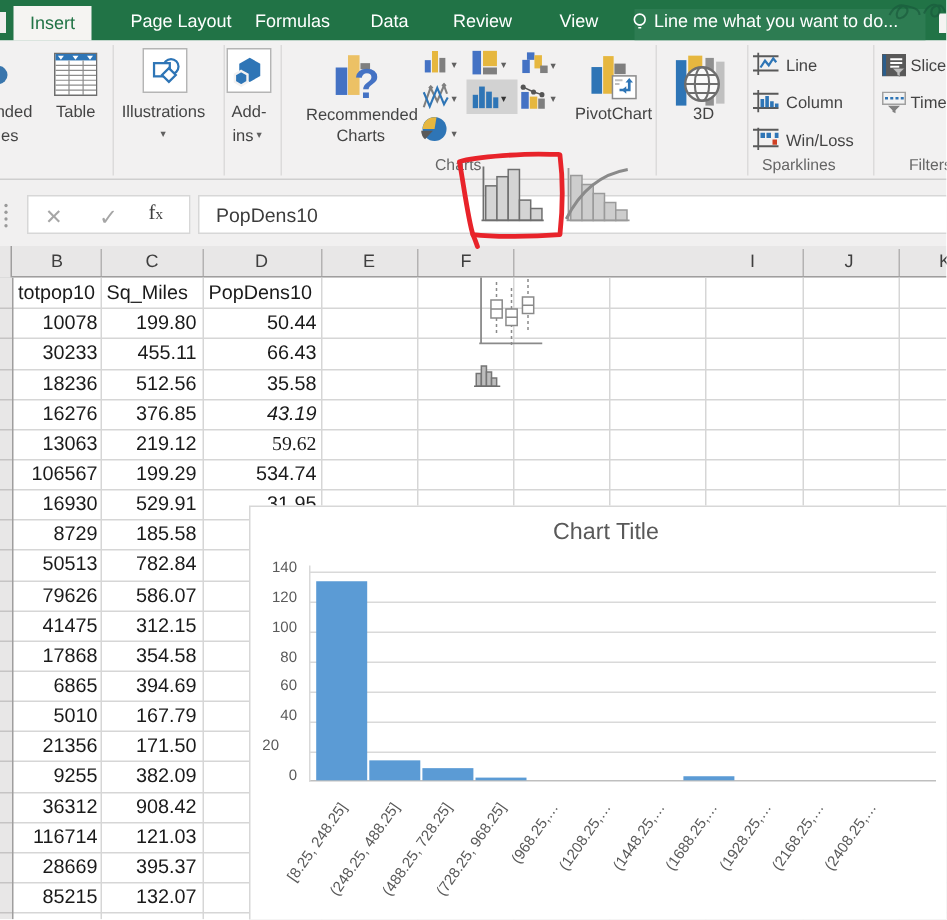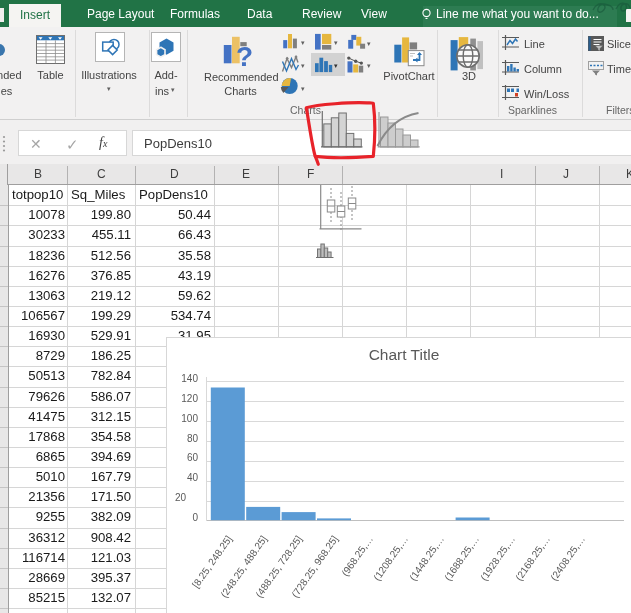--- a/index.html
+++ b/index.html
@@ -49,21 +49,21 @@
 
 <div id="tabbar"></div>
 <div style="position:absolute;left:0;top:8px;width:4px;height:14px;background:#f0efee;"></div>
 <div id="tab-active">
       <span>Insert</span>
     </div>
 <span class="tab" style="left:75px;margin-left:12px;">Page Layout</span>
 <span class="tab" style="left:170px;">Formulas</span>
 <span class="tab" style="left:247px;">Data</span>
 <span class="tab" style="left:302px;">Review</span>
-<span class="tab" style="left:361px;text-align:right;">View</span>
+<span class="tab" style="left:373px;text-align:right;">View</span>
 <div style="position:absolute;left:423px;top:6px;width:194px;height:21px;background:#2d7c52;"></div>
 <svg class="abs" style="left:420px;top:8px;" width="13" height="13" viewBox="0 0 13 13">
   <circle cx="6.5" cy="5" r="3.6" fill="none" stroke="#fff" stroke-width="1.1"></circle>
   <path d="M5 8.5h3M5.5 10.5h2" stroke="#fff" stroke-width="1.1" fill="none"></path>
 </svg>
 <span class="tab" style="left:436px;">Line me what you want to do...</span>
 <div style="position:absolute;left:626px;top:9px;width:5px;height:13px;background:#f5f4f2;"></div>
 <svg class="abs" style="left:590px;top:0;" width="41" height="16" viewBox="0 0 41 16">
   <path d="M3 10c3-6 8-8 11-5s-2 8-5 7 0-9 5-8 9 2 9 6M26 9c2-5 6-7 9-5s1 7-2 7-3-6 1-7 5 1 6 4" fill="none" stroke="#17573a" stroke-width="1.4" opacity="0.6"></path>
 </svg>
@@ -231,21 +231,21 @@
 <svg class="abs" style="left:1px;top:135px;" width="6" height="18" viewBox="0 0 6 18">
       <g fill="#9a9a9a">
         <circle cx="3" cy="2" r="1.1"></circle>
         <circle cx="3" cy="6.5" r="1.1"></circle>
         <circle cx="3" cy="11" r="1.1"></circle>
         <circle cx="3" cy="15.5" r="1.1"></circle>
       </g>
     </svg>
 <span style="position:absolute;left:30px;top:136px;font-size:14px;color:#a6a6a6;">✕</span>
 <span style="position:absolute;left:66px;top:136px;font-size:15px;color:#a6a6a6;">✓</span>
-<span style="position:absolute;left:99px;top:135px;font-size:14px;color:#3e3e3e;font-family:'Liberation Serif',serif;font-style:italic;">f<span style="font-size:10px;">x</span></span>
+<span style="position:absolute;left:99px;top:135px;font-size:14px;color:#3e3e3e;font-family:'Liberation Serif',serif;">f<span style="font-size:10px;">x</span></span>
 <span style="position:absolute;left:144px;top:136px;font-size:13px;color:#3c3c3c;">PopDens10</span>
 
 <div id="chead"></div>
 <div style="position:absolute;left:0;top:164px;width:8px;height:21px;background:#e8e7e7;border-right:1px solid #9f9e9e;"></div>
 <span class="chl" style="left:34px;top:167px;">B</span>
 <span class="chl" style="left:97px;top:167px;">C</span>
 <span class="chl" style="left:170px;top:167px;">D</span>
 <span class="chl" style="left:242px;top:167px;">E</span>
 <span class="chl" style="left:307px;top:167px;">F</span>
 <span class="chl" style="left:500px;top:167px;">I</span>
@@ -281,21 +281,21 @@
 <span class="cell num" style="left:70px;top:245.5px;width:61px;">512.56</span>
 <span class="cell num" style="left:9px;top:265.7px;width:56px;">16276</span>
 <span class="cell num" style="left:70px;top:265.7px;width:61px;">376.85</span>
 <span class="cell num" style="left:9px;top:285.8px;width:56px;">13063</span>
 <span class="cell num" style="left:70px;top:285.8px;width:61px;">219.12</span>
 <span class="cell num" style="left:9px;top:306.0px;width:56px;">106567</span>
 <span class="cell num" style="left:70px;top:306.0px;width:61px;">199.29</span>
 <span class="cell num" style="left:9px;top:326.1px;width:56px;">16930</span>
 <span class="cell num" style="left:70px;top:326.1px;width:61px;">529.91</span>
 <span class="cell num" style="left:9px;top:346.3px;width:56px;">8729</span>
-<span class="cell num" style="left:70px;top:346.3px;width:61px;">186.25</span>
+<span class="cell num" style="left:70px;top:346.3px;width:61px;">185.58</span>
 <span class="cell num" style="left:9px;top:366.4px;width:56px;">50513</span>
 <span class="cell num" style="left:70px;top:366.4px;width:61px;">782.84</span>
 <span class="cell num" style="left:9px;top:386.6px;width:56px;">79626</span>
 <span class="cell num" style="left:70px;top:386.6px;width:61px;">586.07</span>
 <span class="cell num" style="left:9px;top:406.7px;width:56px;">41475</span>
 <span class="cell num" style="left:70px;top:406.7px;width:61px;">312.15</span>
 <span class="cell num" style="left:9px;top:426.9px;width:56px;">17868</span>
 <span class="cell num" style="left:70px;top:426.9px;width:61px;">354.58</span>
 <span class="cell num" style="left:9px;top:447.0px;width:56px;">6865</span>
 <span class="cell num" style="left:70px;top:447.0px;width:61px;">394.69</span>
@@ -309,22 +309,22 @@
 <span class="cell num" style="left:70px;top:527.6px;width:61px;">908.42</span>
 <span class="cell num" style="left:9px;top:547.7px;width:56px;">116714</span>
 <span class="cell num" style="left:70px;top:547.7px;width:61px;">121.03</span>
 <span class="cell num" style="left:9px;top:567.9px;width:56px;">28669</span>
 <span class="cell num" style="left:70px;top:567.9px;width:61px;">395.37</span>
 <span class="cell num" style="left:9px;top:588.0px;width:56px;">85215</span>
 <span class="cell num" style="left:70px;top:588.0px;width:61px;">132.07</span>
 <span class="cell num" style="left:140px;top:205.2px;width:71px;">50.44</span>
 <span class="cell num" style="left:140px;top:225.4px;width:71px;">66.43</span>
 <span class="cell num" style="left:140px;top:245.5px;width:71px;">35.58</span>
-<span class="cell num" style="left:140px;top:265.7px;width:71px;">43.19</span>
-<span class="cell num" style="left:140px;top:285.8px;width:71px;">59.62</span>
+<span class="cell num" style="left:140px;top:265.7px;width:71px;font-style:italic;">43.19</span>
+<span class="cell num" style="left:140px;top:285.8px;width:71px;font-family:Liberation Serif, serif;">59.62</span>
 <span class="cell num" style="left:140px;top:306.0px;width:71px;">534.74</span>
 <span class="cell num" style="left:140px;top:326.1px;width:71px;">31.95</span>
 
 <div id="chart"></div>
 
 
 <svg class="abs" style="left:311px;top:77px;" width="185" height="185" viewBox="0 0 185 185">
 
   <g stroke="#6f6f6f" fill="#d4d4d4">
     <rect x="12.8" y="46.9" width="7.5" height="23"></rect>

